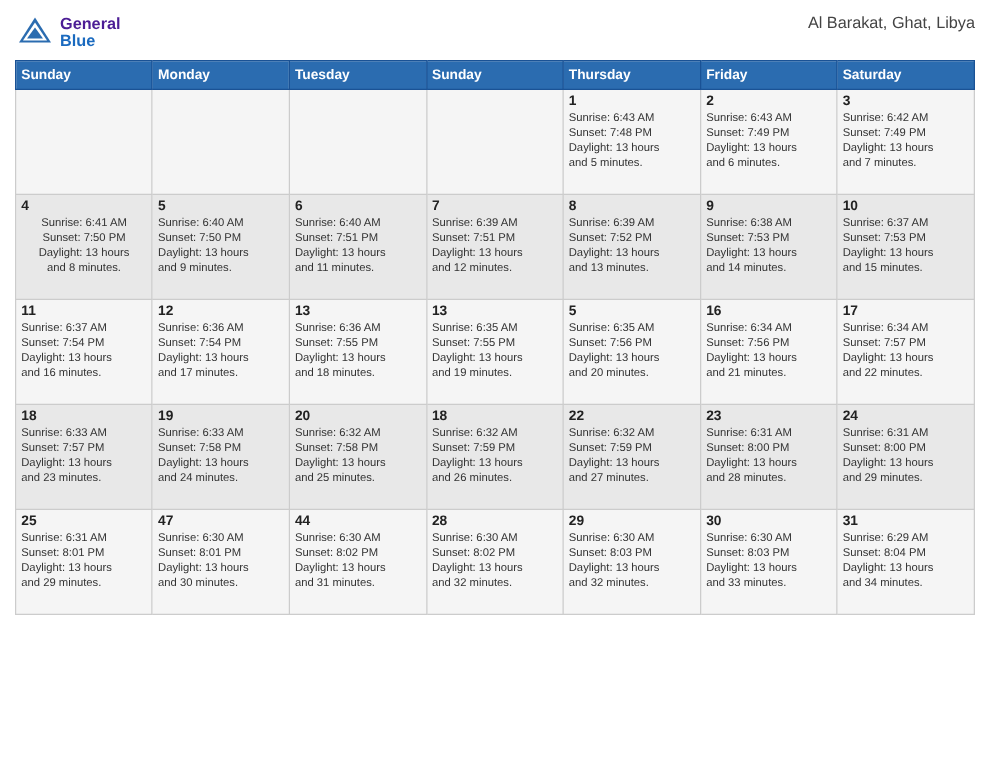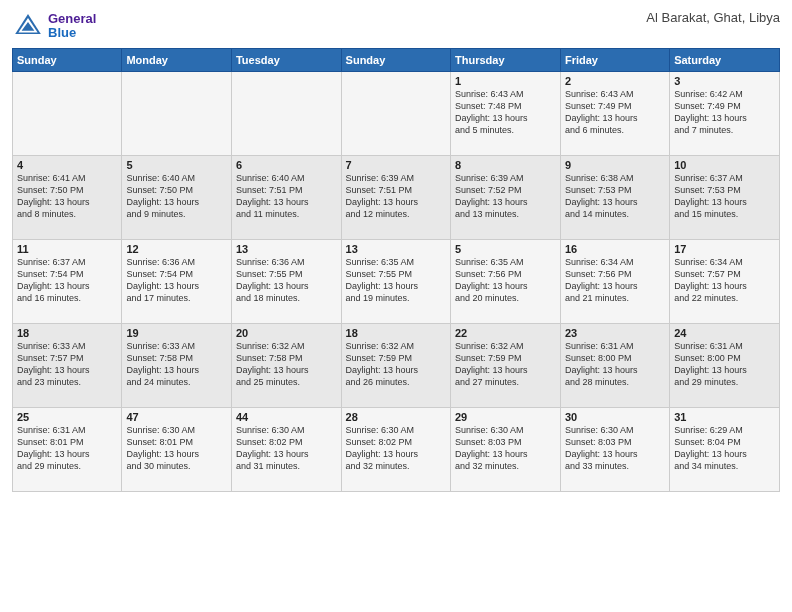--- a/index.html
+++ b/index.html
@@ -153,21 +153,21 @@
             <span class="day-num">3</span>
             <div class="day-info" style="white-space: pre-line;">Sunrise: 6:42 AM
 Sunset: 7:49 PM
 Daylight: 13 hours
 and 7 minutes.</div>
           </td>
         </tr>
         <tr>
           <td>
             <span class="day-num">4</span>
-            <div class="day-info" style="white-space: pre-line;">Sunrise: 6:41 AM
+            <div class="day-info" style="white-space: pre-line; text-align: center;">Sunrise: 6:41 AM
 Sunset: 7:50 PM
 Daylight: 13 hours
 and 8 minutes.</div>
           </td>
           <td>
             <span class="day-num">5</span>
             <div class="day-info" style="white-space: pre-line;">Sunrise: 6:40 AM
 Sunset: 7:50 PM
 Daylight: 13 hours
 and 9 minutes.</div>

